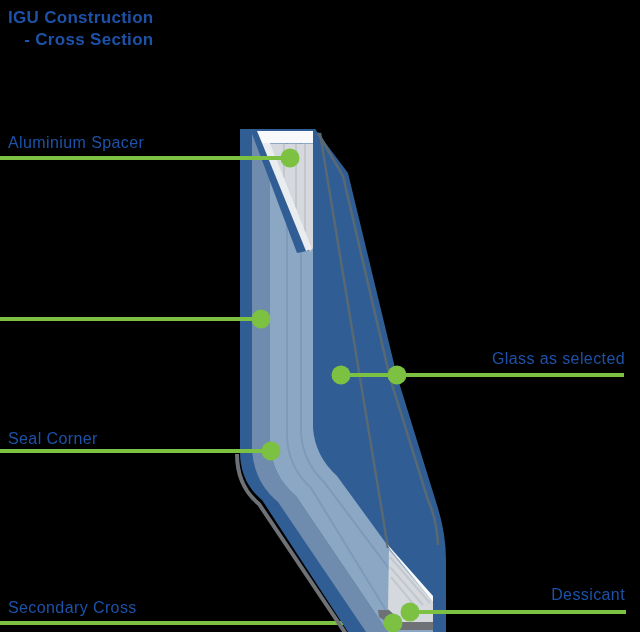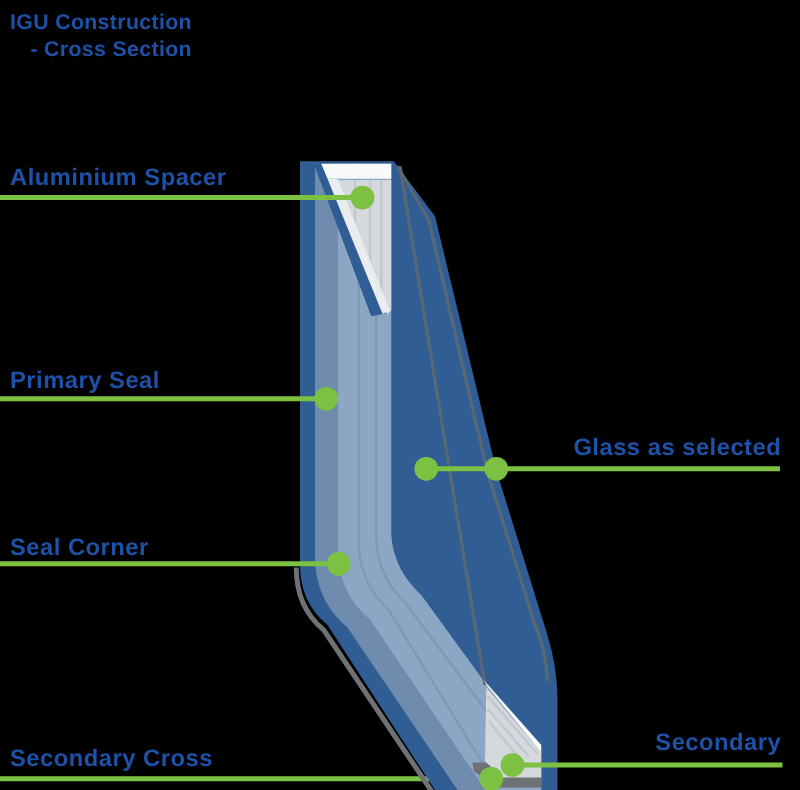--- a/index.html
+++ b/index.html
@@ -1,21 +1,21 @@
 <!DOCTYPE html>
 <html><head>
 <meta charset="utf-8">
 <style>
   html,body{margin:0;padding:0;background:#000;}
   #stage{
     position:relative;width:640px;height:632px;background:var(--background,#000);
     overflow:hidden;font-family:"Liberation Sans", sans-serif;
   }
   .lbl{
-    position:absolute;font-weight:bold;font-size:19px;letter-spacing:.4px;
+    position:absolute;font-weight:normal;font-size:16px;letter-spacing:.4px;
     color:var(--label_blue,#1d52a8);white-space:nowrap;line-height:16px;
   }
   .title{
     position:absolute;left:8px;top:7px;font-weight:bold;font-size:17px;
     letter-spacing:.3px;color:var(--label_blue,#1d52a8);line-height:22px;white-space:pre-line;text-align:right;
   }
   .right{text-align:right;}
   svg{position:absolute;left:0;top:0;}
   .f-blue{fill:var(--glass_blue,#305E94);}
   .f-med{fill:var(--seal_medium,#6F8BAD);}
@@ -86,22 +86,21 @@
     <circle cx="341" cy="375" r="9.5" class="f-green"></circle>
     <circle cx="397" cy="375" r="9.5" class="f-green"></circle>
     <circle cx="410" cy="612" r="9.5" class="f-green"></circle>
   </svg>
 
   <div class="title">IGU Construction
 - Cross Section</div>
 
   <div class="lbl" style="left:8px;top:135px;">Aluminium Spacer</div>
 
-  <div class="lbl" style="left:8px;top:297px;">Primary Seal</div>
 
   <div class="lbl" style="left:8px;top:431px;">Seal Corner</div>
 
   <div class="lbl" style="left:8px;top:600px;">Secondary Cross</div>
 
   <div class="lbl right" style="right:15px;top:351px;">Glass as selected</div>
 
-  <div class="lbl right" style="right:15px;top:587px;">Secondary</div>
+  <div class="lbl right" style="right:15px;top:587px;">Dessicant</div>
 </div>
 
 </body></html>

